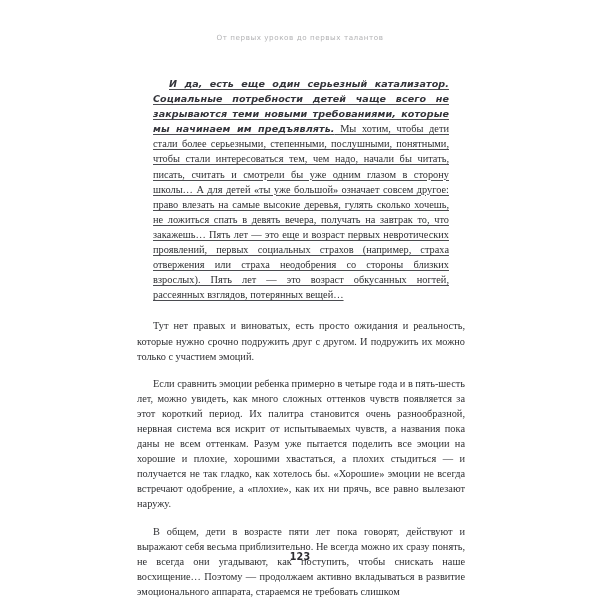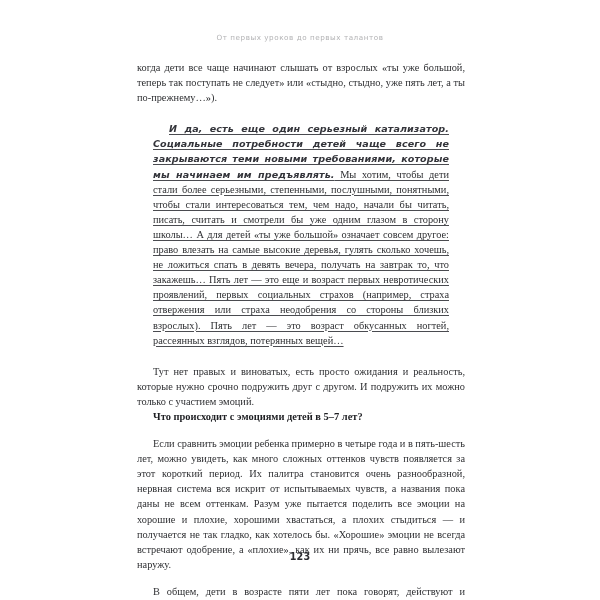--- a/index.html
+++ b/index.html
@@ -121,27 +121,25 @@
 </style>
 </head>
 <body>
 
 <div class="page">
 
   <div class="running-header">От первых уроков до первых талантов</div>
 
   <div class="column">
 
-    <p class="body">когда дети все чаще начинают слышать от взрослых «ты уже большой, теперь так поступать не следует» или «стыдно, стыдно, уже пять лет, а ты по-прежнему…»).</p>
 
     <p class="hand"><span>И да, есть еще один серьезный катализатор. Социальные потребности детей чаще всего не закрываются теми новыми требованиями, которые мы начинаем им предъявлять.</span><span class="tail"> Мы хотим, чтобы дети стали более серьезными, степенными, послушными, понятными, чтобы стали интересоваться тем, чем надо, начали бы читать, писать, считать и смотрели бы уже одним глазом в сторону школы… А для детей «ты уже большой» означает совсем другое: право влезать на самые высокие деревья, гулять сколько хочешь, не ложиться спать в девять вечера, получать на завтрак то, что закажешь… Пять лет — это еще и возраст первых невротических проявлений, первых социальных страхов (например, страха отвержения или страха неодобрения со стороны близких взрослых). Пять лет — это возраст обкусанных ногтей, рассеянных взглядов, потерянных вещей…</span></p>
 
     <p class="body indent">Тут нет правых и виноватых, есть просто ожидания и реальность, которые нужно срочно подружить друг с другом. И подружить их можно только с участием эмоций.</p>
 
-    <h2 class="subhead">Что происходит с эмоциями детей в 5–7 лет?</h2>
 
     <p class="body indent">Если сравнить эмоции ребенка примерно в четыре года и в пять-шесть лет, можно увидеть, как много сложных оттенков чувств появляется за этот короткий период. Их палитра становится очень разнообразной, нервная система вся искрит от испытываемых чувств, а названия пока даны не всем оттенкам. Разум уже пытается поделить все эмоции на хорошие и плохие, хорошими хвастаться, а плохих стыдиться — и получается не так гладко, как хотелось бы. «Хорошие» эмоции не всегда встречают одобрение, а «плохие», как их ни прячь, все равно вылезают наружу.</p>
 
     <p class="body indent">В общем, дети в возрасте пяти лет пока говорят, действуют и выражают себя весьма приблизительно. Не всегда можно их сразу понять, не всегда они угадывают, как поступить, чтобы снискать наше восхищение… Поэтому — продолжаем активно вкладываться в развитие эмоционального аппарата, стараемся не требовать слишком</p>
 
   </div>
 
   <div class="folio">123</div>
 
 </div>

